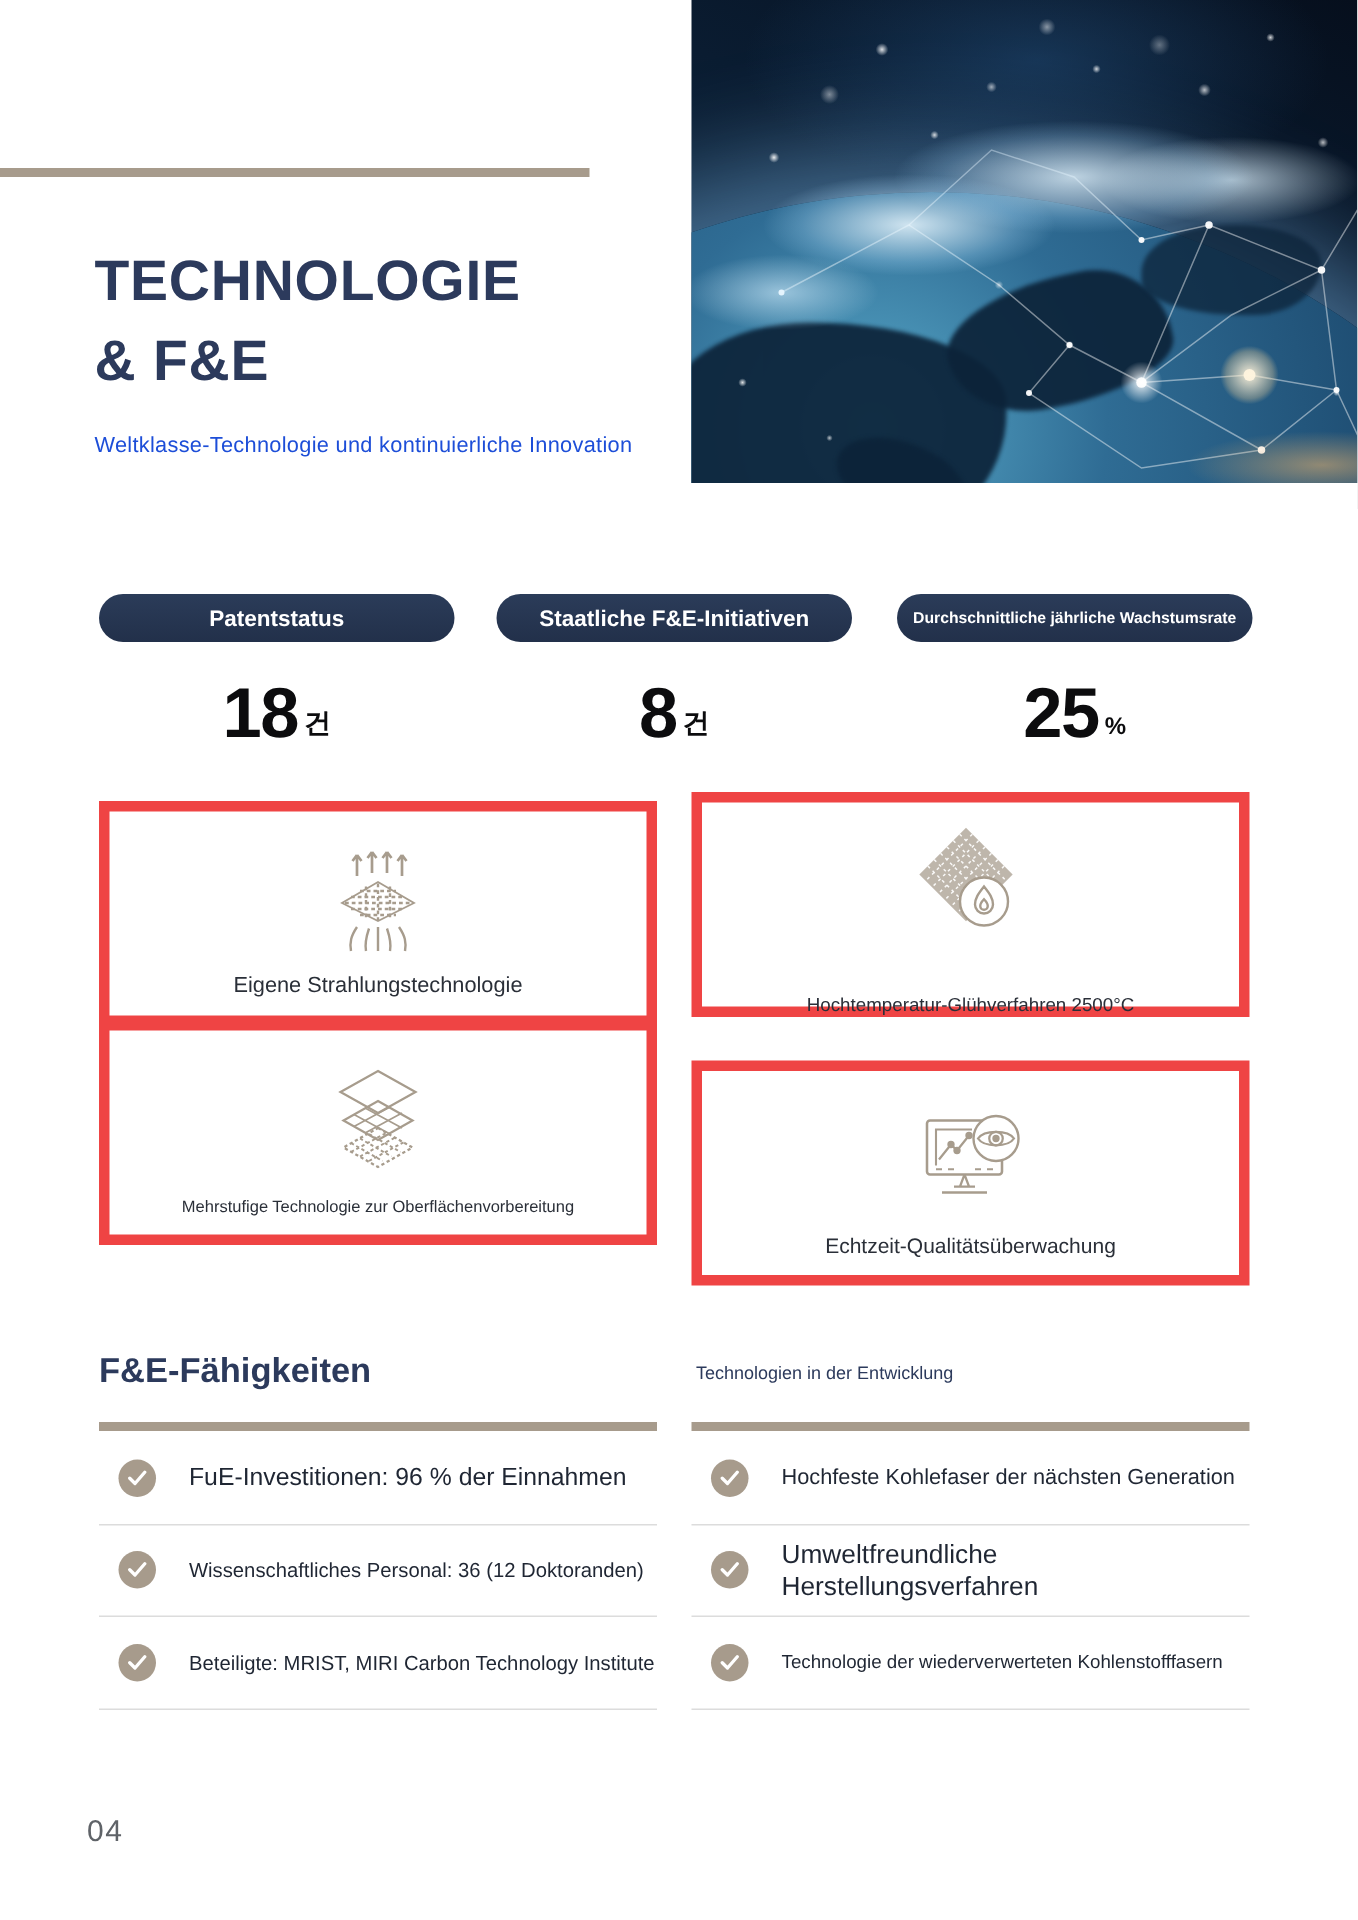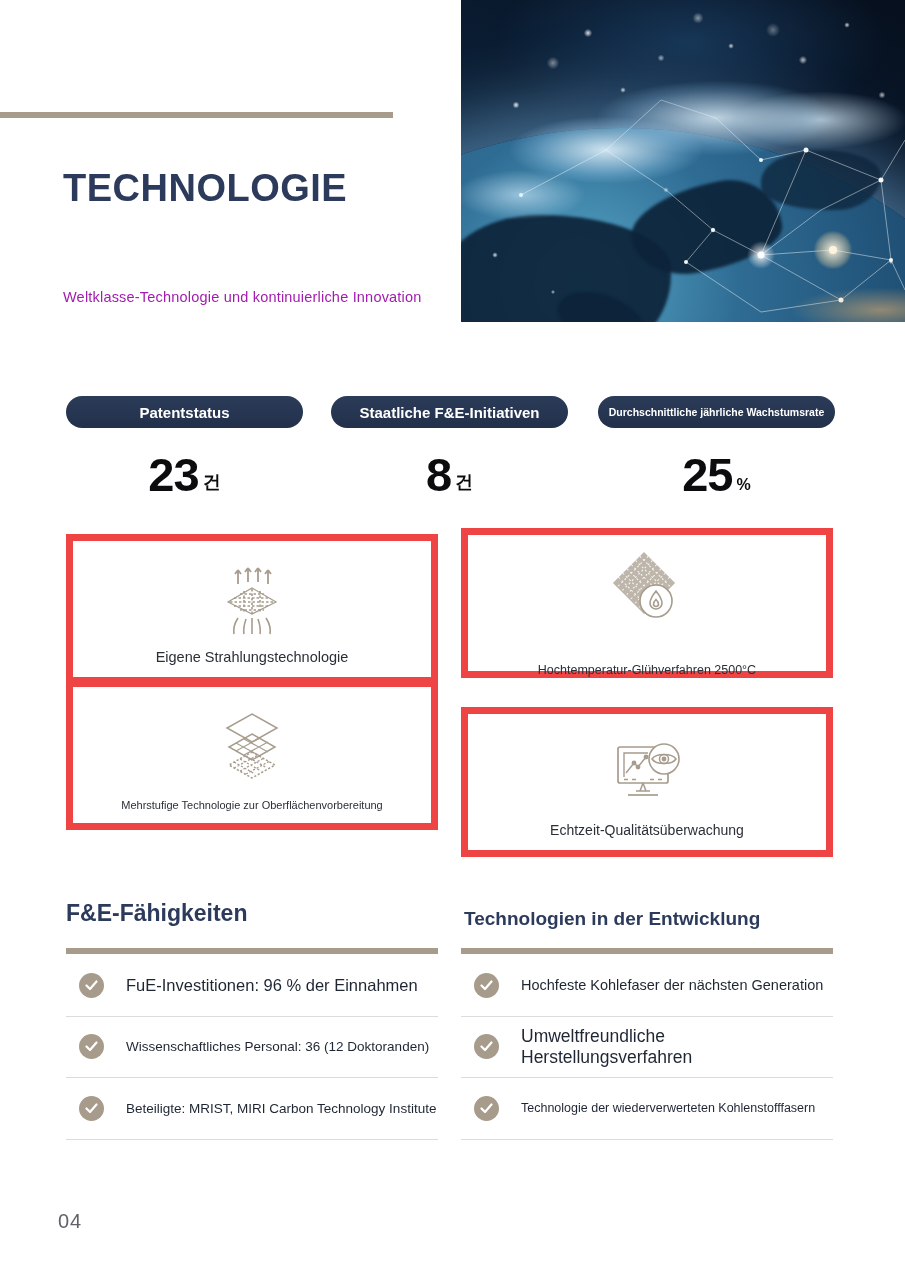--- a/index.html
+++ b/index.html
@@ -50,21 +50,21 @@
       radial-gradient(circle 4px at 34px 255px, rgba(255,255,255,.85), transparent 70%),
       radial-gradient(circle 3px at 92px 292px, rgba(255,255,255,.7), transparent 70%),
       radial-gradient(circle 4px at 252px 230px, rgba(255,255,255,.8), transparent 70%),
       radial-gradient(circle 3px at 430px 262px, rgba(255,255,255,.8), transparent 70%),
       radial-gradient(circle 4px at 205px 190px, rgba(255,255,255,.6), transparent 70%); }
   .hero svg.net { position:absolute; inset:0; }
 
   
   .title { position:absolute; left:63px; top:162px; color:#2c3a5c; font-size:38px; font-weight:bold;
            line-height:53px; letter-spacing:.5px; }
-  .subtitle { position:absolute; left:63px; top:289px; color:#a21caf; font-size:14.5px; letter-spacing:.2px; }
+  .subtitle { position:absolute; left:63px; top:289px; color:#1d4ed8; font-size:14.5px; letter-spacing:.2px; }
 
   
   .stat-pill { position:absolute; top:396px; height:32px; width:237px; border-radius:16px;
                background:linear-gradient(180deg,#2b3c59 0%, #22304a 100%);
                color:#ffffff; font-weight:bold; display:flex; align-items:center; justify-content:center; }
   .pill-0 { left:66px; font-size:15px; }
   .pill-1 { left:331px; font-size:15px; }
   .pill-2 { left:598px; font-size:10.5px; }
   .stat-value { position:absolute; top:440px; height:58px; width:237px;
                 display:flex; align-items:flex-end; justify-content:center; color:#0c0c0e; }
@@ -82,21 +82,21 @@
   .card-3 { left:461px; top:707px; }
   .card .ic { height:92px; display:flex; align-items:center; justify-content:center; margin-top:14px; }
   .card .lbl { color:#2a2f38; text-align:center; }
   .card-0 .lbl { font-size:14.5px; margin-top:2px; }
   .card-1 .lbl { font-size:12.5px; margin-top:4px; }
   .card-2 .lbl { font-size:11px;   margin-top:6px; }
   .card-3 .lbl { font-size:14px;   margin-top:2px; }
 
   
   .sec-title-left  { position:absolute; left:66px;  top:900px; color:#2c3a5c; font-size:23px;  font-weight:bold; }
-  .sec-title-right { position:absolute; left:464px; top:908px; color:#2c3a5c; font-size:19px; font-weight:bold; }
+  .sec-title-right { position:absolute; left:464px; top:908px; color:#2c3a5c; font-size:12px; font-weight:normal; }
   .sec-bar { position:absolute; top:948px; width:372px; height:6px; background:#a79b8c; }
   .bar-left { left:66px; } .bar-right { left:461px; }
   .list { position:absolute; top:955px; width:372px; }
   .list-left { left:66px; } .list-right { left:461px; }
   .row { height:61.5px; display:flex; align-items:center; border-bottom:1px solid #dcdcdc; }
   .check { width:25px; height:25px; min-width:25px; border-radius:50%; background:#a79b8c; margin-left:13px;
            display:flex; align-items:center; justify-content:center; }
   .check svg { display:block; }
   .row .txt { color:#1f2633; margin-left:22px; }
   .list-left  .row:nth-child(1) .txt { font-size:16.5px; }
@@ -139,35 +139,35 @@
         <circle cx="225" cy="262" r="2"></circle>
           <circle cx="300" cy="160" r="2"></circle>
         <circle cx="372" cy="250" r="4"></circle>
           <circle cx="60" cy="195" r="2"></circle>
       </g>
     </svg>
     <div class="glows"></div>
     <div class="bokeh"></div>
   </div>
 
-  <h1 class="title"><span>TECHNOLOGIE</span><br></h1>
+  <h1 class="title"><span>TECHNOLOGIE</span><br><span>&amp; F&amp;E</span></h1>
   <p class="subtitle">Weltklasse-Technologie und kontinuierliche Innovation</p>
 
   <div class="stat-pill pill-0">
       <span>Patentstatus</span>
     </div>
   <div class="stat-pill pill-1">
       <span>Staatliche F&amp;E-Initiativen</span>
     </div>
   <div class="stat-pill pill-2">
       <span>Durchschnittliche jährliche Wachstumsrate</span>
     </div>
 
   <div class="stat-value val-0">
-    <span class="num">23</span>
+    <span class="num">18</span>
     <span class="unit">건</span>
   </div>
   <div class="stat-value val-1">
     <span class="num">8</span>
     <span class="unit">건</span>
   </div>
   <div class="stat-value val-2">
     <span class="num">25</span>
     <span class="unit">%</span>
   </div>

